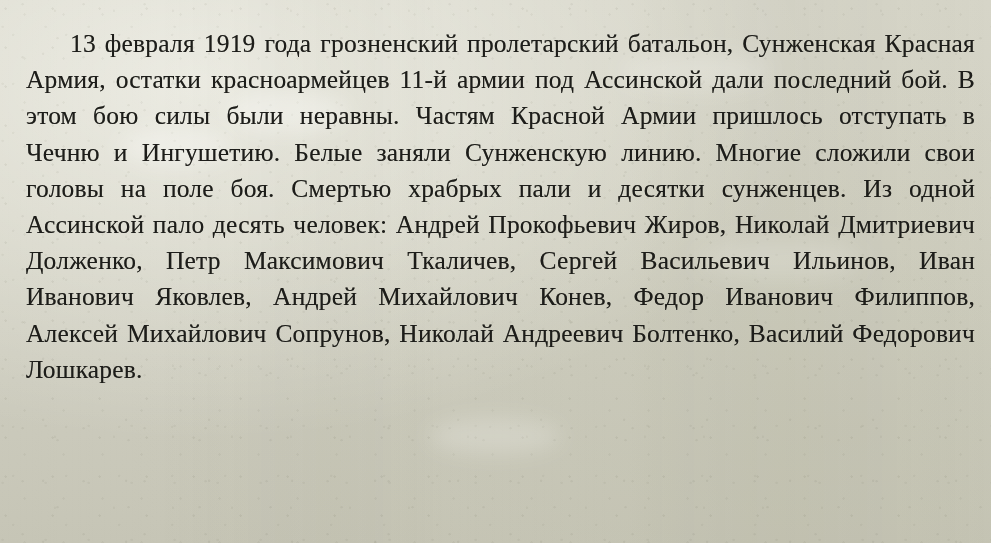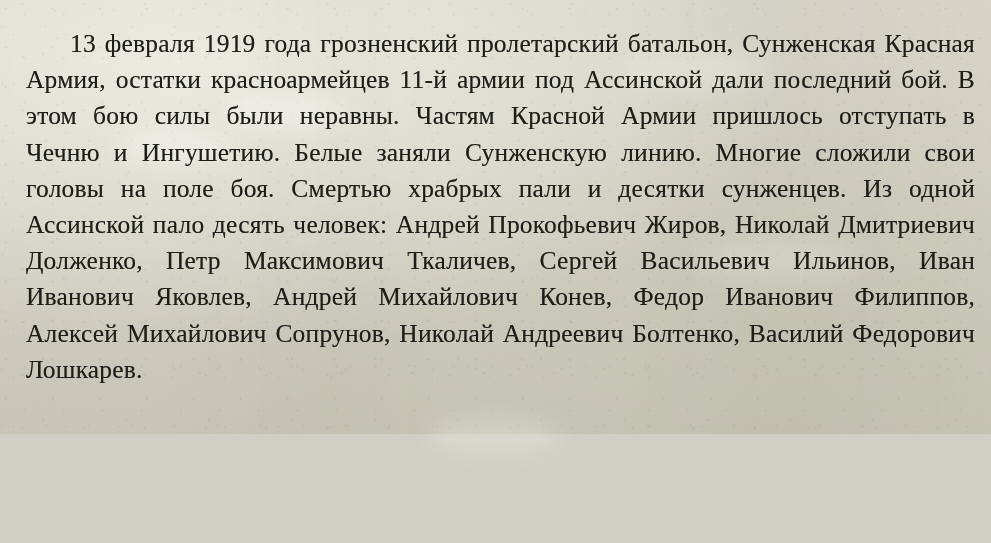--- a/index.html
+++ b/index.html
@@ -10,21 +10,21 @@
     width: 991px;
     height: 543px;
     overflow: hidden;
     background: #cfcfc4;
     font-family: "Liberation Serif", serif;
   }
 
   #page {
     position: relative;
     width: 991px;
-    height: 434px;
+    height: 543px;
     background:
       radial-gradient(ellipse at 20% 15%, rgba(255,255,250,0.55) 0%, rgba(255,255,250,0) 55%),
       radial-gradient(ellipse at 85% 80%, rgba(190,190,170,0.35) 0%, rgba(190,190,170,0) 60%),
       linear-gradient(180deg, #d6d5c8 0%, #d2d1c3 40%, #cbcabc 75%, #c6c5b6 100%);
     box-sizing: border-box;
     padding: 26px 16px 10px 26px;
   }
 
   
   #grain {

